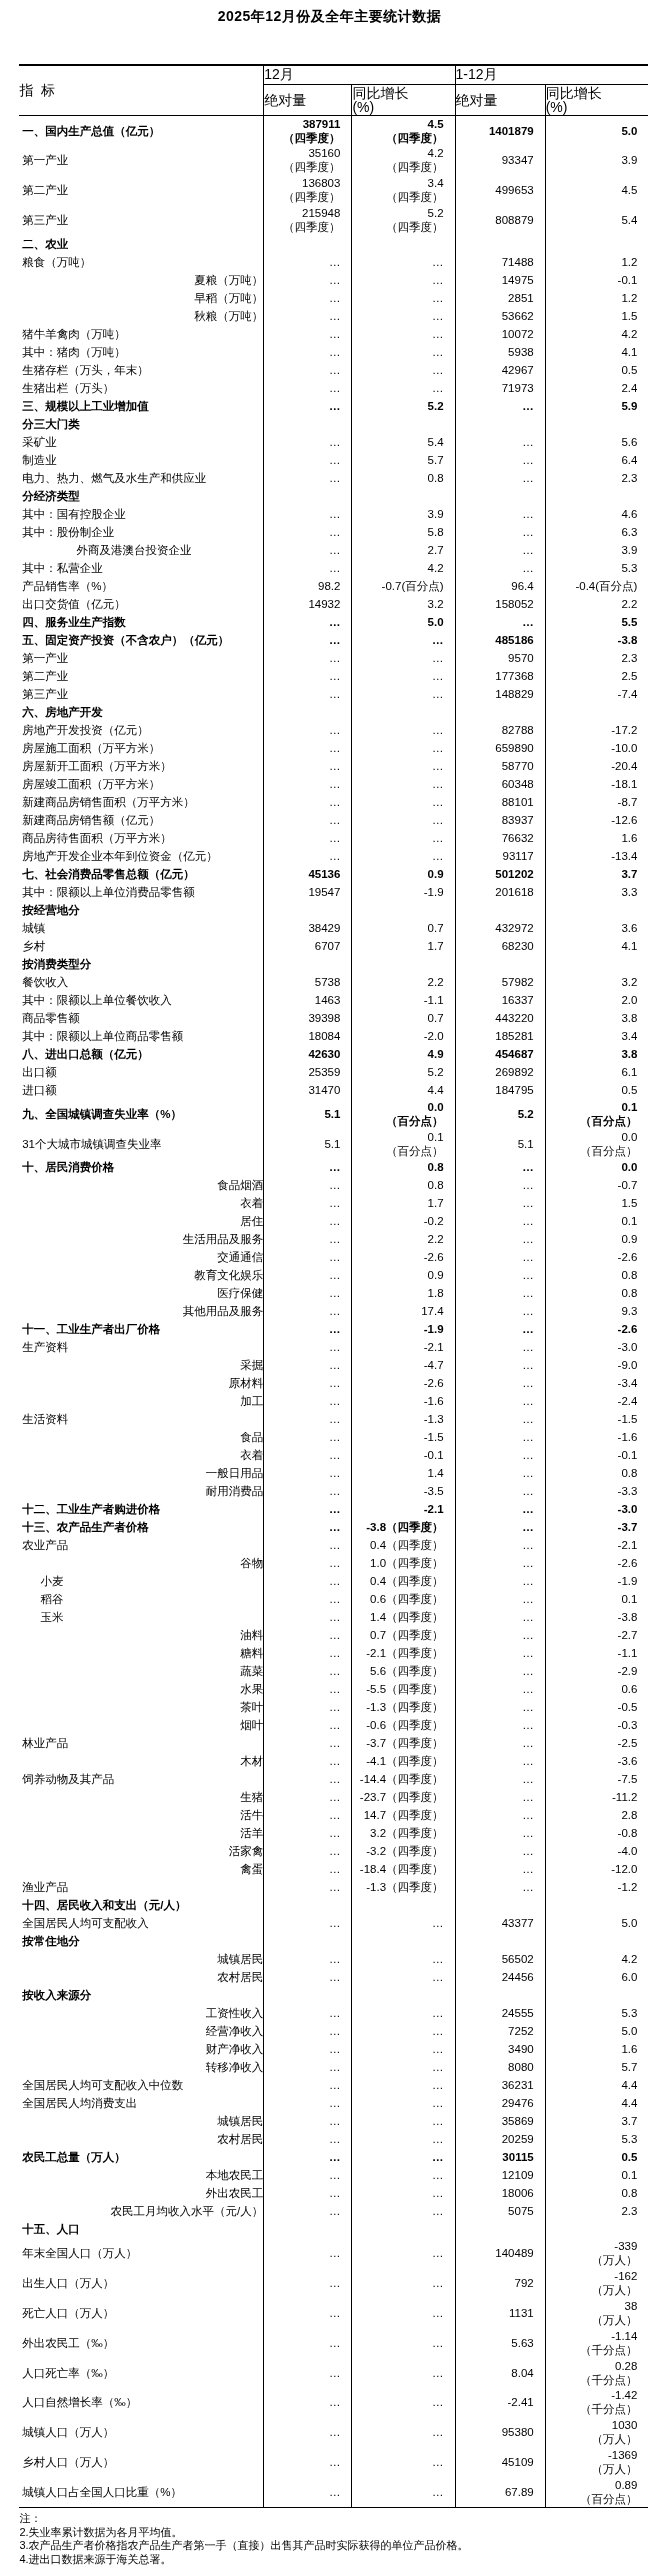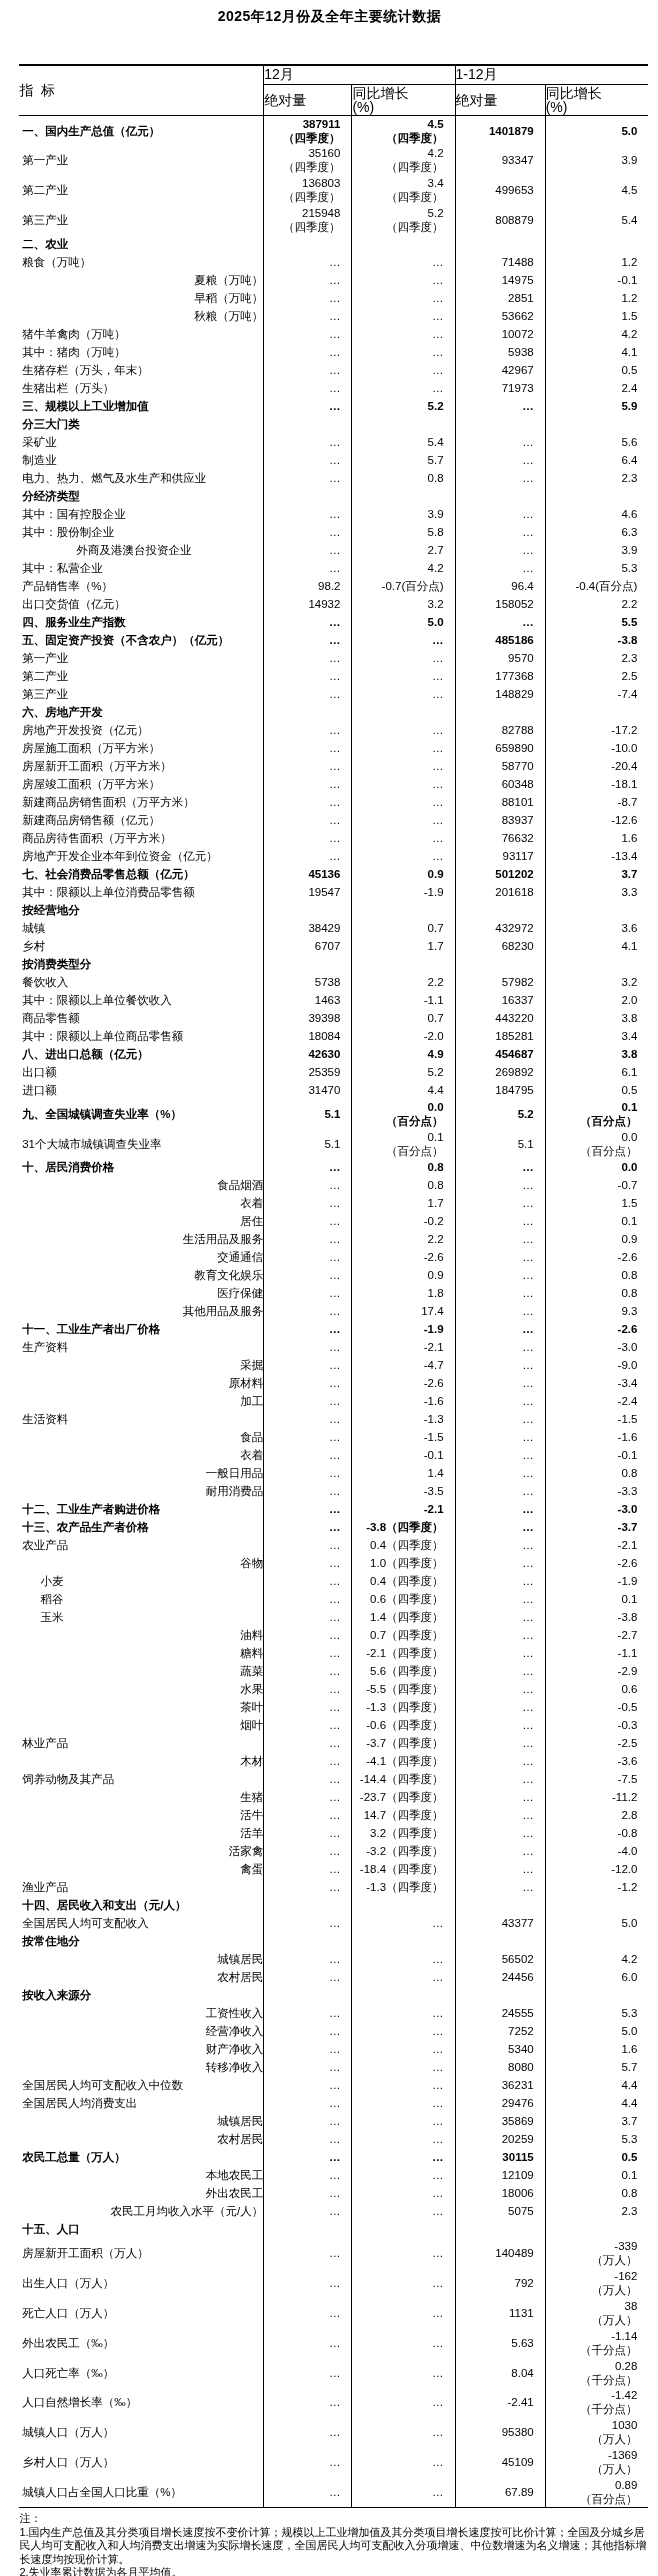--- a/index.html
+++ b/index.html
@@ -786,21 +786,21 @@
           <td class="lbl i1">经营净收入</td>
           <td class="val v2">…</td>
           <td class="val v3">…</td>
           <td class="val v4">7252</td>
           <td class="val v5">5.0</td>
         </tr>
         <tr>
           <td class="lbl i1">财产净收入</td>
           <td class="val v2">…</td>
           <td class="val v3">…</td>
-          <td class="val v4">5340</td>
+          <td class="val v4">3490</td>
           <td class="val v5">1.6</td>
         </tr>
         <tr>
           <td class="lbl i1">转移净收入</td>
           <td class="val v2">…</td>
           <td class="val v3">…</td>
           <td class="val v4">8080</td>
           <td class="val v5">5.7</td>
         </tr>
         <tr>
@@ -860,21 +860,21 @@
           <td class="val v5">2.3</td>
         </tr>
         <tr class="b">
           <td class="lbl i0">十五、人口</td>
           <td class="val v2"></td>
           <td class="val v3"></td>
           <td class="val v4"></td>
           <td class="val v5"></td>
         </tr>
         <tr>
-          <td class="lbl i0">房屋新开工面积（万人）</td>
+          <td class="lbl i0">年末全国人口（万人）</td>
           <td class="val v2">…</td>
           <td class="val v3">…</td>
           <td class="val v4">140489</td>
           <td class="val v5 ml">-339
 （万人）</td>
         </tr>
         <tr>
           <td class="lbl i0">出生人口（万人）</td>
           <td class="val v2">…</td>
           <td class="val v3">…</td>
@@ -936,19 +936,18 @@
           <td class="val v3">…</td>
           <td class="val v4">67.89</td>
           <td class="val v5 ml">0.89
 （百分点）</td>
         </tr>
       </tbody>
   </table>
 
   <div class="notes">
       <div>注：</div>
-      <div>1.国内生产总值及其分类项目增长速度按不变价计算；规模以上工业增加值及其分类项目增长速度按可比价计算；全国及分城乡居民人均可支配收入和人均消费支出增速为实际增长速度，全国居民人均可支配收入分项增速、中位数增速为名义增速；其他指标增长速度均按现价计算。</div>
       <div>2.失业率累计数据为各月平均值。</div>
       <div>3.农产品生产者价格指农产品生产者第一手（直接）出售其产品时实际获得的单位产品价格。</div>
       <div>4.进出口数据来源于海关总署。</div>
     </div>
 </div>
 
 
 </body></html>

